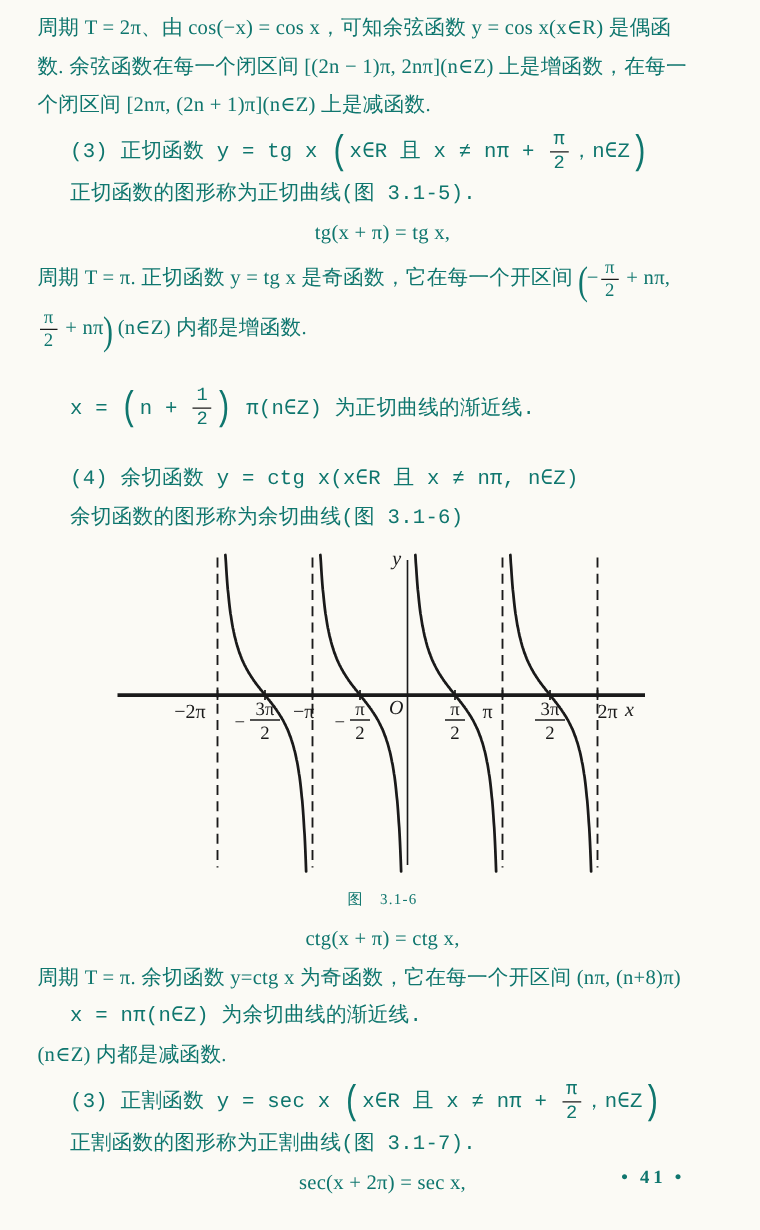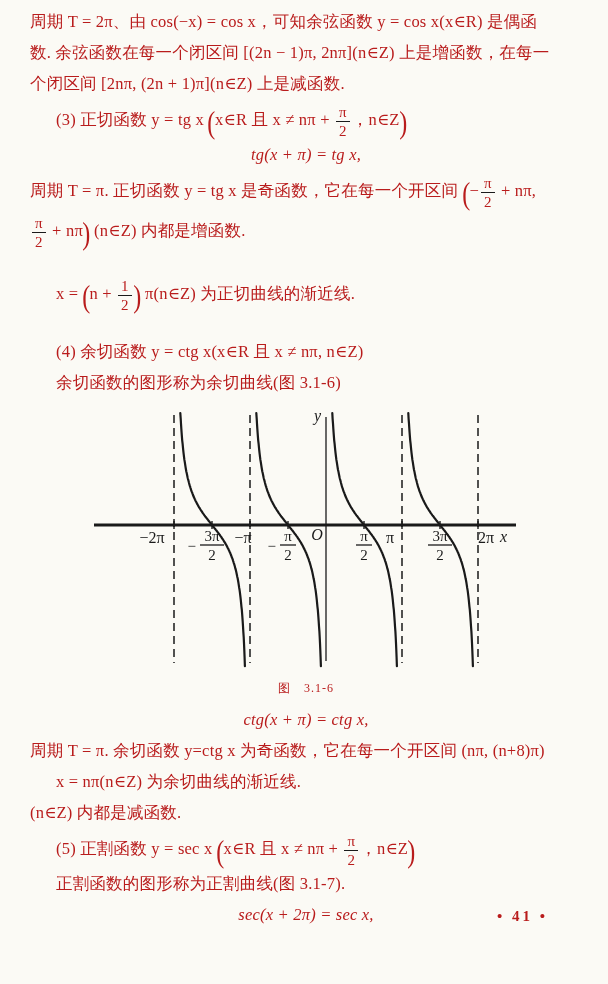--- a/index.html
+++ b/index.html
@@ -1,35 +1,35 @@
 <!DOCTYPE html>
 <html><head>
 <meta charset="utf-8">
 <style>
   html,body { margin:0; padding:0; background:#d9d6cf; }
   .page {
     position:relative;
     width:608px; height:984px;
     margin:0 auto;
     background:#fbfaf5;
-    color:#b91c1c;
+    color:#0f766e;
     font-family:"Liberation Serif","DejaVu Serif",serif;
     overflow:hidden;
     box-shadow:0 0 6px rgba(0,0,0,.25);
   }
   #content { padding:12px 26px 0 30px; }
   .line {
     font-size:16.5px;
     line-height:19px;
     margin-bottom:12px;
     white-space:nowrap;
     letter-spacing:.2px;
   }
-  .line.indent { padding-left:26px; }
-  .line.center { text-align:center; padding-left:0;font-style:italic; }
+  .line.indent { padding-left:26px;font-family:Liberation Mono, monospace; }
+  .line.center { text-align:center; padding-left:0; }
   .line.tall  { margin-bottom:7px; }
   .line.gap-top { margin-top:30px; }
   .frac {
     display:inline-block;
     vertical-align:middle;
     text-align:center;
     margin:0 2px;
   }
   .frac .fnum {
     display:block;
@@ -54,36 +54,37 @@
   .figure-wrap { margin:2px 0 0; }
   .figure-wrap svg { display:block; }
   .caption {
     text-align:center;
     font-size:12px;
     margin:4px 0 13px;
     letter-spacing:1px;
   }
   .pagenum {
     position:absolute;
-    left:497px; top:908px;
+    left:497px; top:934px;
     font-size:15px;
     font-weight:bold;
     letter-spacing:3px;
     white-space:nowrap;
   }
 </style>
 </head>
 <body>
 
 <div class="page">
   <div id="content">
       <div class="line body"><span>周期 T = 2π、由 cos(−x) = cos x，可知余弦函数 y = cos x(x∈R) 是偶函</span></div>
       <div class="line body"><span>数. 余弦函数在每一个闭区间 [(2n − 1)π, 2nπ](n∈Z) 上是增函数，在每一</span></div>
       <div class="line body"><span>个闭区间 [2nπ, (2n + 1)π](n∈Z) 上是减函数.</span></div>
       <div class="line indent tall"><span>(3) 正切函数 y = tg x </span><span class="bigp">(</span><span>x∈R 且 x ≠ nπ + </span><span class="frac"><span class="fnum">π</span><span class="fden">2</span></span><span>，n∈Z</span><span class="bigp">)</span></div>
+      <div class="line indent"><span>正切函数的图形称为正切曲线(图 3.1-5).</span></div>
       <div class="line center"><span>tg(x + π) = tg x,</span></div>
       <div class="line body tall"><span>周期 T = π. 正切函数 y = tg x 是奇函数，它在每一个开区间 </span><span class="bigp">(</span><span>−</span><span class="frac"><span class="fnum">π</span><span class="fden">2</span></span><span> + nπ,</span></div>
       <div class="line body tall"><span class="frac"><span class="fnum">π</span><span class="fden">2</span></span><span> + nπ</span><span class="bigp">)</span><span> (n∈Z) 内都是增函数.</span></div>
       <div class="line indent tall gap-top"><span>x = </span><span class="bigp">(</span><span>n + </span><span class="frac"><span class="fnum">1</span><span class="fden">2</span></span><span class="bigp">)</span><span> π(n∈Z) 为正切曲线的渐近线.</span></div>
       <div class="line indent gap-top"><span>(4) 余切函数 y = ctg x(x∈R 且 x ≠ nπ, n∈Z)</span></div>
       <div class="line indent"><span>余切函数的图形称为余切曲线(图 3.1-6)</span></div>
       <div class="figure-wrap">
         <svg width="608" height="272" viewBox="0 0 608 272" font-family="&quot;Liberation Serif&quot;,&quot;DejaVu Serif&quot;,serif">
           <line x1="144" y1="11" x2="144" y2="259" stroke="#1a1a1a" stroke-width="1.5" stroke-dasharray="8 5"></line>
           <line x1="220" y1="11" x2="220" y2="259" stroke="#1a1a1a" stroke-width="1.5" stroke-dasharray="8 5"></line>
@@ -132,18 +133,18 @@
           <path d="M226.3 9.0 L226.7 14.6 L227.0 19.7 L227.3 24.4 L227.6 28.7 L227.9 32.6 L228.2 36.3 L228.6 39.7 L228.9 42.8 L229.2 45.8 L229.5 48.6 L229.8 51.2 L230.1 53.6 L230.4 55.9 L230.8 58.1 L231.1 60.2 L231.4 62.1 L231.7 64.0 L232.0 65.7 L232.3 67.4 L232.7 69.0 L233.0 70.6 L233.3 72.0 L233.6 73.5 L233.9 74.8 L234.3 76.1 L234.6 77.3 L234.9 78.6 L235.2 79.7 L235.5 80.8 L235.8 81.9 L236.2 82.9 L236.5 84.0 L236.8 84.9 L237.1 85.9 L237.4 86.8 L237.7 87.7 L238.1 88.5 L238.4 89.4 L238.7 90.2 L239.0 91.0 L239.3 91.8 L239.6 92.5 L239.9 93.3 L240.3 94.0 L240.6 94.7 L240.9 95.4 L241.2 96.0 L241.5 96.7 L241.8 97.3 L242.2 98.0 L242.5 98.6 L242.8 99.2 L243.1 99.8 L243.4 100.4 L243.8 101.0 L244.1 101.5 L244.4 102.1 L244.7 102.6 L245.0 103.2 L245.3 103.7 L245.7 104.2 L246.0 104.7 L246.3 105.2 L246.6 105.7 L246.9 106.2 L247.2 106.7 L247.6 107.2 L247.9 107.6 L248.2 108.1 L248.5 108.6 L248.8 109.0 L249.1 109.5 L249.4 109.9 L249.8 110.4 L250.1 110.8 L250.4 111.3 L250.7 111.7 L251.0 112.1 L251.3 112.5 L251.7 113.0 L252.0 113.4 L252.3 113.8 L252.6 114.2 L252.9 114.6 L253.3 115.0 L253.6 115.4 L253.9 115.8 L254.2 116.2 L254.5 116.7 L254.8 117.1 L255.2 117.4 L255.5 117.8 L255.8 118.2 L256.1 118.6 L256.4 119.0 L256.7 119.4 L257.1 119.8 L257.4 120.2 L257.7 120.6 L258.0 121.0 L258.3 121.4 L258.6 121.8 L258.9 122.2 L259.3 122.6 L259.6 123.0 L259.9 123.4 L260.2 123.8 L260.5 124.2 L260.9 124.6 L261.2 124.9 L261.5 125.3 L261.8 125.8 L262.1 126.2 L262.4 126.6 L262.8 127.0 L263.1 127.4 L263.4 127.8 L263.7 128.2 L264.0 128.6 L264.3 129.0 L264.6 129.5 L265.0 129.9 L265.3 130.3 L265.6 130.7 L265.9 131.2 L266.2 131.6 L266.6 132.1 L266.9 132.5 L267.2 133.0 L267.5 133.4 L267.8 133.9 L268.1 134.4 L268.4 134.8 L268.8 135.3 L269.1 135.8 L269.4 136.3 L269.7 136.8 L270.0 137.3 L270.4 137.8 L270.7 138.3 L271.0 138.8 L271.3 139.4 L271.6 139.9 L271.9 140.5 L272.3 141.0 L272.6 141.6 L272.9 142.2 L273.2 142.8 L273.5 143.4 L273.8 144.0 L274.1 144.7 L274.5 145.3 L274.8 146.0 L275.1 146.6 L275.4 147.3 L275.7 148.0 L276.1 148.7 L276.4 149.5 L276.7 150.2 L277.0 151.0 L277.3 151.8 L277.6 152.6 L277.9 153.5 L278.3 154.3 L278.6 155.2 L278.9 156.1 L279.2 157.1 L279.5 158.0 L279.9 159.1 L280.2 160.1 L280.5 161.2 L280.8 162.3 L281.1 163.4 L281.4 164.7 L281.8 165.9 L282.1 167.2 L282.4 168.5 L282.7 170.0 L283.0 171.4 L283.3 173.0 L283.6 174.6 L284.0 176.3 L284.3 178.0 L284.6 179.9 L284.9 181.8 L285.2 183.9 L285.6 186.1 L285.9 188.4 L286.2 190.8 L286.5 193.4 L286.8 196.2 L287.1 199.2 L287.4 202.3 L287.8 205.7 L288.1 209.4 L288.4 213.3 L288.7 217.6 L289.0 222.3 L289.4 227.4 L289.7 233.0 L290.0 239.1 L290.3 246.0 L290.6 253.6 L290.9 262.1" fill="none" stroke="#1a1a1a" stroke-width="2.2" stroke-linecap="round"></path>
           <path d="M302.3 9.0 L302.6 14.6 L303.0 19.7 L303.3 24.4 L303.6 28.7 L303.9 32.6 L304.2 36.3 L304.6 39.7 L304.9 42.8 L305.2 45.8 L305.5 48.6 L305.8 51.2 L306.1 53.6 L306.4 55.9 L306.8 58.1 L307.1 60.2 L307.4 62.1 L307.7 64.0 L308.0 65.7 L308.4 67.4 L308.7 69.0 L309.0 70.6 L309.3 72.0 L309.6 73.5 L309.9 74.8 L310.3 76.1 L310.6 77.3 L310.9 78.6 L311.2 79.7 L311.5 80.8 L311.8 81.9 L312.1 82.9 L312.5 84.0 L312.8 84.9 L313.1 85.9 L313.4 86.8 L313.7 87.7 L314.1 88.5 L314.4 89.4 L314.7 90.2 L315.0 91.0 L315.3 91.8 L315.6 92.5 L315.9 93.3 L316.3 94.0 L316.6 94.7 L316.9 95.4 L317.2 96.0 L317.5 96.7 L317.9 97.3 L318.2 98.0 L318.5 98.6 L318.8 99.2 L319.1 99.8 L319.4 100.4 L319.8 101.0 L320.1 101.5 L320.4 102.1 L320.7 102.6 L321.0 103.2 L321.3 103.7 L321.6 104.2 L322.0 104.7 L322.3 105.2 L322.6 105.7 L322.9 106.2 L323.2 106.7 L323.6 107.2 L323.9 107.6 L324.2 108.1 L324.5 108.6 L324.8 109.0 L325.1 109.5 L325.4 109.9 L325.8 110.4 L326.1 110.8 L326.4 111.3 L326.7 111.7 L327.0 112.1 L327.4 112.5 L327.7 113.0 L328.0 113.4 L328.3 113.8 L328.6 114.2 L328.9 114.6 L329.3 115.0 L329.6 115.4 L329.9 115.8 L330.2 116.2 L330.5 116.7 L330.8 117.1 L331.1 117.4 L331.5 117.8 L331.8 118.2 L332.1 118.6 L332.4 119.0 L332.7 119.4 L333.1 119.8 L333.4 120.2 L333.7 120.6 L334.0 121.0 L334.3 121.4 L334.6 121.8 L334.9 122.2 L335.3 122.6 L335.6 123.0 L335.9 123.4 L336.2 123.8 L336.5 124.2 L336.9 124.6 L337.2 124.9 L337.5 125.3 L337.8 125.8 L338.1 126.2 L338.4 126.6 L338.8 127.0 L339.1 127.4 L339.4 127.8 L339.7 128.2 L340.0 128.6 L340.3 129.0 L340.6 129.5 L341.0 129.9 L341.3 130.3 L341.6 130.7 L341.9 131.2 L342.2 131.6 L342.6 132.1 L342.9 132.5 L343.2 133.0 L343.5 133.4 L343.8 133.9 L344.1 134.4 L344.4 134.8 L344.8 135.3 L345.1 135.8 L345.4 136.3 L345.7 136.8 L346.0 137.3 L346.4 137.8 L346.7 138.3 L347.0 138.8 L347.3 139.4 L347.6 139.9 L347.9 140.5 L348.3 141.0 L348.6 141.6 L348.9 142.2 L349.2 142.8 L349.5 143.4 L349.8 144.0 L350.1 144.7 L350.5 145.3 L350.8 146.0 L351.1 146.6 L351.4 147.3 L351.7 148.0 L352.1 148.7 L352.4 149.5 L352.7 150.2 L353.0 151.0 L353.3 151.8 L353.6 152.6 L353.9 153.5 L354.3 154.3 L354.6 155.2 L354.9 156.1 L355.2 157.1 L355.5 158.0 L355.9 159.1 L356.2 160.1 L356.5 161.2 L356.8 162.3 L357.1 163.4 L357.4 164.7 L357.8 165.9 L358.1 167.2 L358.4 168.5 L358.7 170.0 L359.0 171.4 L359.3 173.0 L359.6 174.6 L360.0 176.3 L360.3 178.0 L360.6 179.9 L360.9 181.8 L361.2 183.9 L361.6 186.1 L361.9 188.4 L362.2 190.8 L362.5 193.4 L362.8 196.2 L363.1 199.2 L363.4 202.3 L363.8 205.7 L364.1 209.4 L364.4 213.3 L364.7 217.6 L365.0 222.3 L365.4 227.4 L365.7 233.0 L366.0 239.1 L366.3 246.0 L366.6 253.6 L366.9 262.1" fill="none" stroke="#1a1a1a" stroke-width="2.2" stroke-linecap="round"></path>
           <path d="M378.3 9.0 L378.6 14.6 L379.0 19.7 L379.3 24.4 L379.6 28.7 L379.9 32.6 L380.2 36.3 L380.6 39.7 L380.9 42.8 L381.2 45.8 L381.5 48.6 L381.8 51.2 L382.1 53.6 L382.4 55.9 L382.8 58.1 L383.1 60.2 L383.4 62.1 L383.7 64.0 L384.0 65.7 L384.4 67.4 L384.7 69.0 L385.0 70.6 L385.3 72.0 L385.6 73.5 L385.9 74.8 L386.3 76.1 L386.6 77.3 L386.9 78.6 L387.2 79.7 L387.5 80.8 L387.8 81.9 L388.1 82.9 L388.5 84.0 L388.8 84.9 L389.1 85.9 L389.4 86.8 L389.7 87.7 L390.1 88.5 L390.4 89.4 L390.7 90.2 L391.0 91.0 L391.3 91.8 L391.6 92.5 L391.9 93.3 L392.3 94.0 L392.6 94.7 L392.9 95.4 L393.2 96.0 L393.5 96.7 L393.9 97.3 L394.2 98.0 L394.5 98.6 L394.8 99.2 L395.1 99.8 L395.4 100.4 L395.8 101.0 L396.1 101.5 L396.4 102.1 L396.7 102.6 L397.0 103.2 L397.3 103.7 L397.6 104.2 L398.0 104.7 L398.3 105.2 L398.6 105.7 L398.9 106.2 L399.2 106.7 L399.6 107.2 L399.9 107.6 L400.2 108.1 L400.5 108.6 L400.8 109.0 L401.1 109.5 L401.4 109.9 L401.8 110.4 L402.1 110.8 L402.4 111.3 L402.7 111.7 L403.0 112.1 L403.4 112.5 L403.7 113.0 L404.0 113.4 L404.3 113.8 L404.6 114.2 L404.9 114.6 L405.3 115.0 L405.6 115.4 L405.9 115.8 L406.2 116.2 L406.5 116.7 L406.8 117.1 L407.1 117.4 L407.5 117.8 L407.8 118.2 L408.1 118.6 L408.4 119.0 L408.7 119.4 L409.1 119.8 L409.4 120.2 L409.7 120.6 L410.0 121.0 L410.3 121.4 L410.6 121.8 L410.9 122.2 L411.3 122.6 L411.6 123.0 L411.9 123.4 L412.2 123.8 L412.5 124.2 L412.9 124.6 L413.2 124.9 L413.5 125.3 L413.8 125.8 L414.1 126.2 L414.4 126.6 L414.8 127.0 L415.1 127.4 L415.4 127.8 L415.7 128.2 L416.0 128.6 L416.3 129.0 L416.6 129.5 L417.0 129.9 L417.3 130.3 L417.6 130.7 L417.9 131.2 L418.2 131.6 L418.6 132.1 L418.9 132.5 L419.2 133.0 L419.5 133.4 L419.8 133.9 L420.1 134.4 L420.4 134.8 L420.8 135.3 L421.1 135.8 L421.4 136.3 L421.7 136.8 L422.0 137.3 L422.4 137.8 L422.7 138.3 L423.0 138.8 L423.3 139.4 L423.6 139.9 L423.9 140.5 L424.3 141.0 L424.6 141.6 L424.9 142.2 L425.2 142.8 L425.5 143.4 L425.8 144.0 L426.1 144.7 L426.5 145.3 L426.8 146.0 L427.1 146.6 L427.4 147.3 L427.7 148.0 L428.1 148.7 L428.4 149.5 L428.7 150.2 L429.0 151.0 L429.3 151.8 L429.6 152.6 L429.9 153.5 L430.3 154.3 L430.6 155.2 L430.9 156.1 L431.2 157.1 L431.5 158.0 L431.9 159.1 L432.2 160.1 L432.5 161.2 L432.8 162.3 L433.1 163.4 L433.4 164.7 L433.8 165.9 L434.1 167.2 L434.4 168.5 L434.7 170.0 L435.0 171.4 L435.3 173.0 L435.6 174.6 L436.0 176.3 L436.3 178.0 L436.6 179.9 L436.9 181.8 L437.2 183.9 L437.6 186.1 L437.9 188.4 L438.2 190.8 L438.5 193.4 L438.8 196.2 L439.1 199.2 L439.4 202.3 L439.8 205.7 L440.1 209.4 L440.4 213.3 L440.7 217.6 L441.0 222.3 L441.4 227.4 L441.7 233.0 L442.0 239.1 L442.3 246.0 L442.6 253.6 L442.9 262.1" fill="none" stroke="#1a1a1a" stroke-width="2.2" stroke-linecap="round"></path>
         </svg>
       </div>
       <div class="caption">图　3.1-6</div>
       <div class="line center"><span>ctg(x + π) = ctg x,</span></div>
       <div class="line body"><span>周期 T = π. 余切函数 y=ctg x 为奇函数，它在每一个开区间 (nπ, (n+8)π)</span></div>
       <div class="line indent"><span>x = nπ(n∈Z) 为余切曲线的渐近线.</span></div>
       <div class="line body"><span>(n∈Z) 内都是减函数.</span></div>
-      <div class="line indent tall"><span>(5) 正割函数 y = sec x </span><span class="bigp">(</span><span>x∈R 且 x ≠ nπ + </span><span class="frac"><span class="fnum">π</span><span class="fden">2</span></span><span>，n∈Z</span><span class="bigp">)</span></div>
+      <div class="line indent tall"><span>(3) 正割函数 y = sec x </span><span class="bigp">(</span><span>x∈R 且 x ≠ nπ + </span><span class="frac"><span class="fnum">π</span><span class="fden">2</span></span><span>，n∈Z</span><span class="bigp">)</span></div>
       <div class="line indent"><span>正割函数的图形称为正割曲线(图 3.1-7).</span></div>
       <div class="line center"><span>sec(x + 2π) = sec x,</span></div>
     </div>
   <div class="pagenum">• 41 •</div>
 </div>
 
 </body></html>

